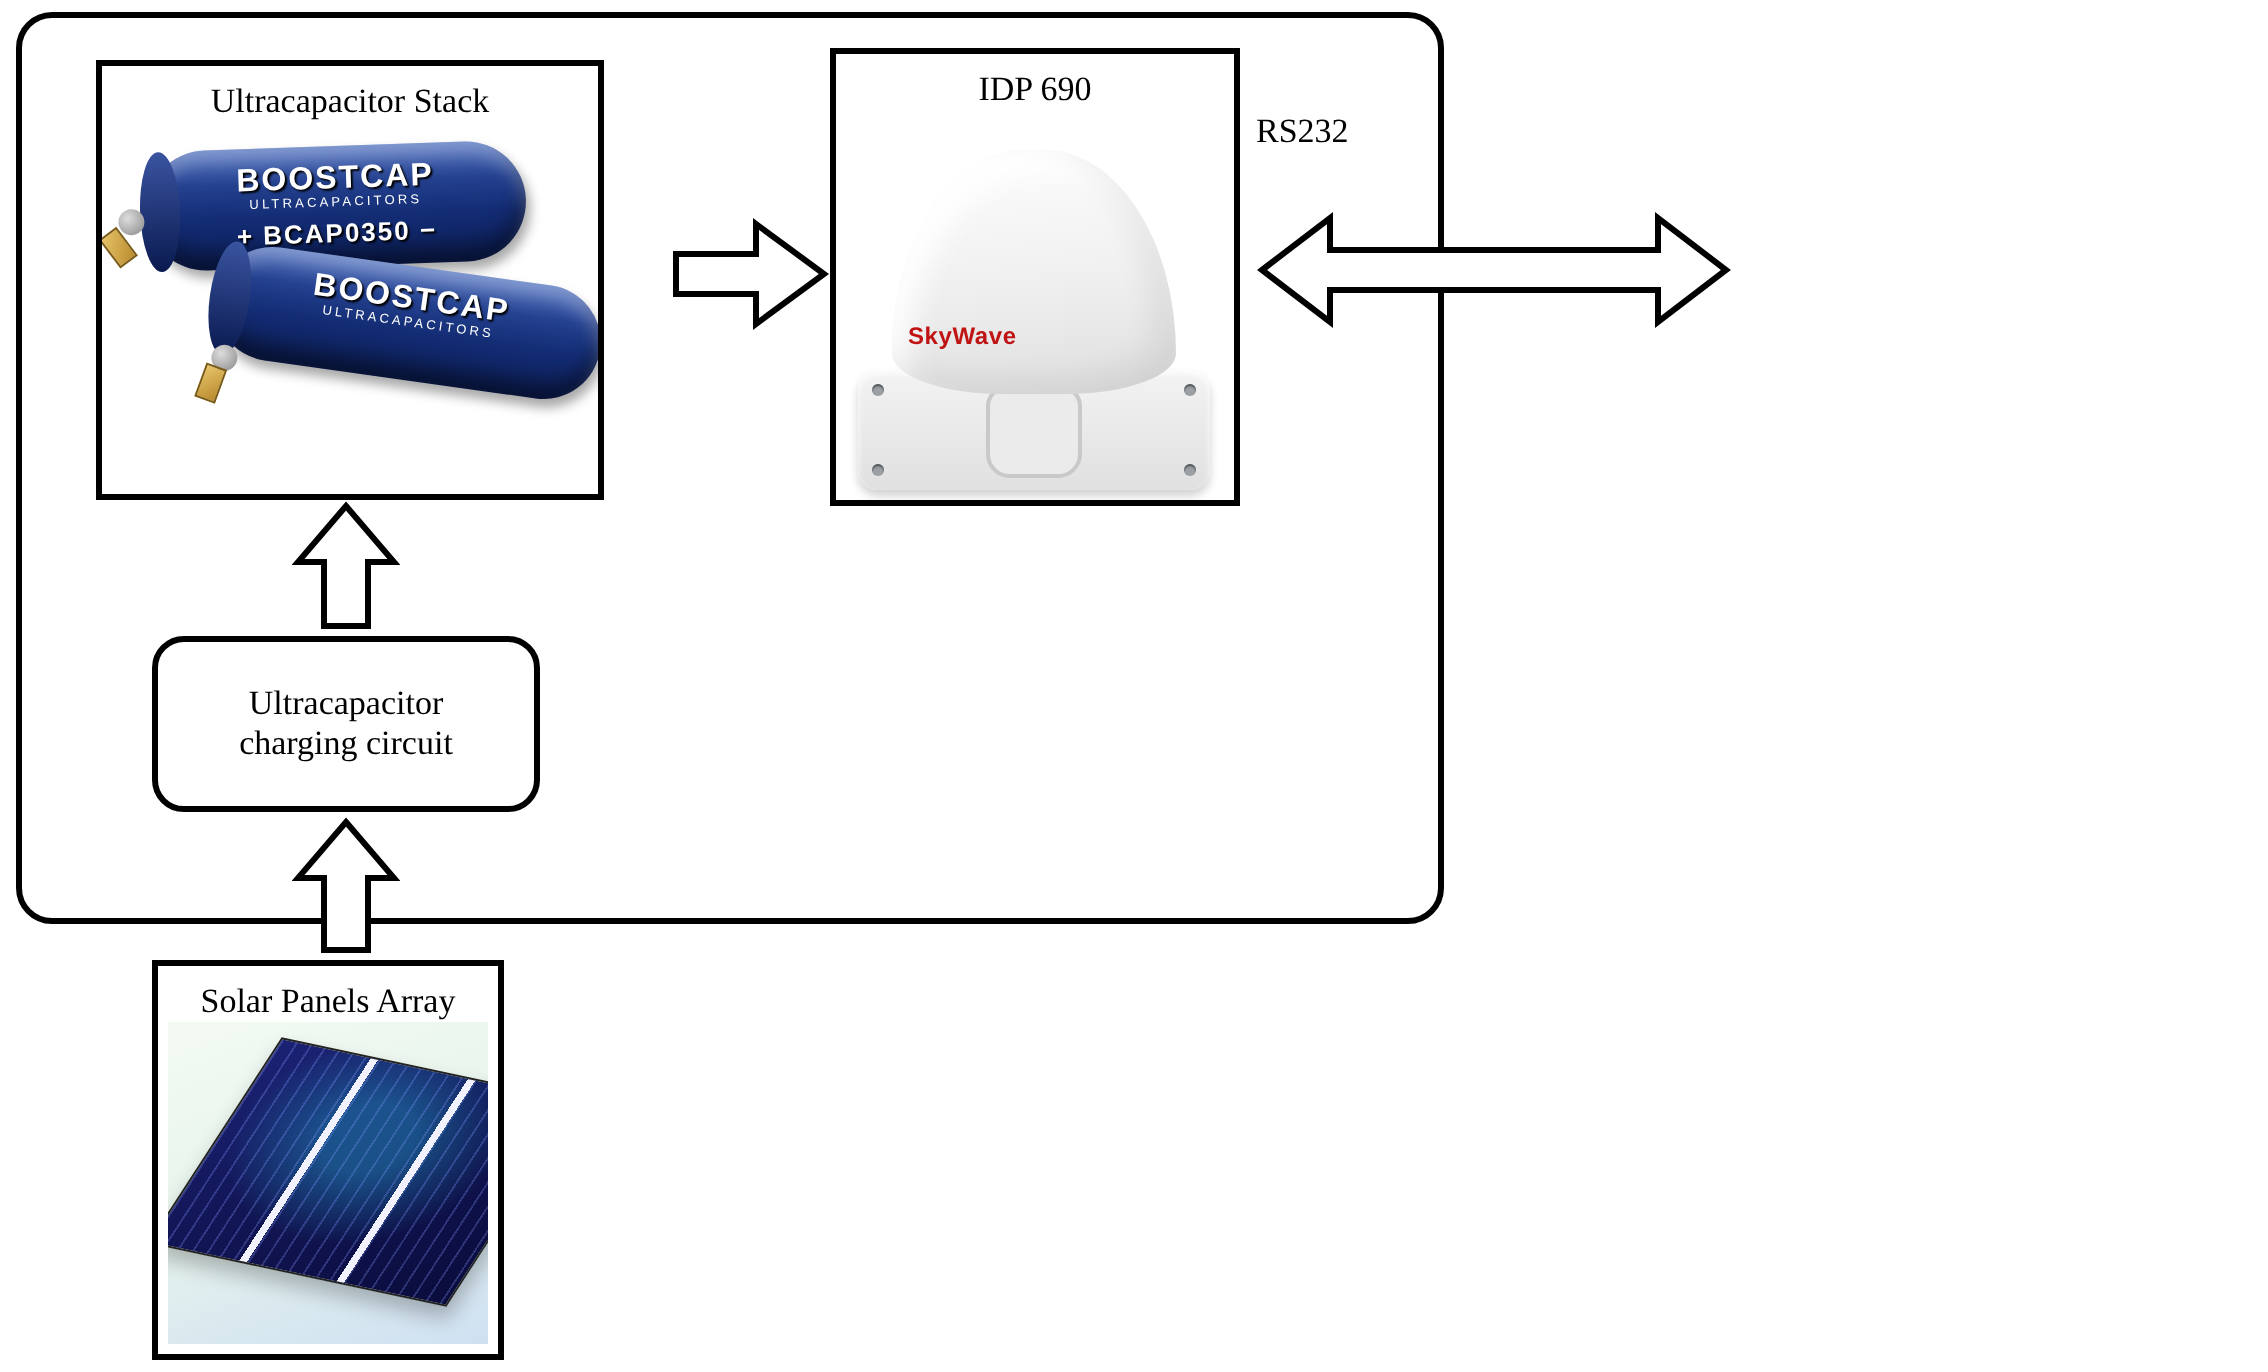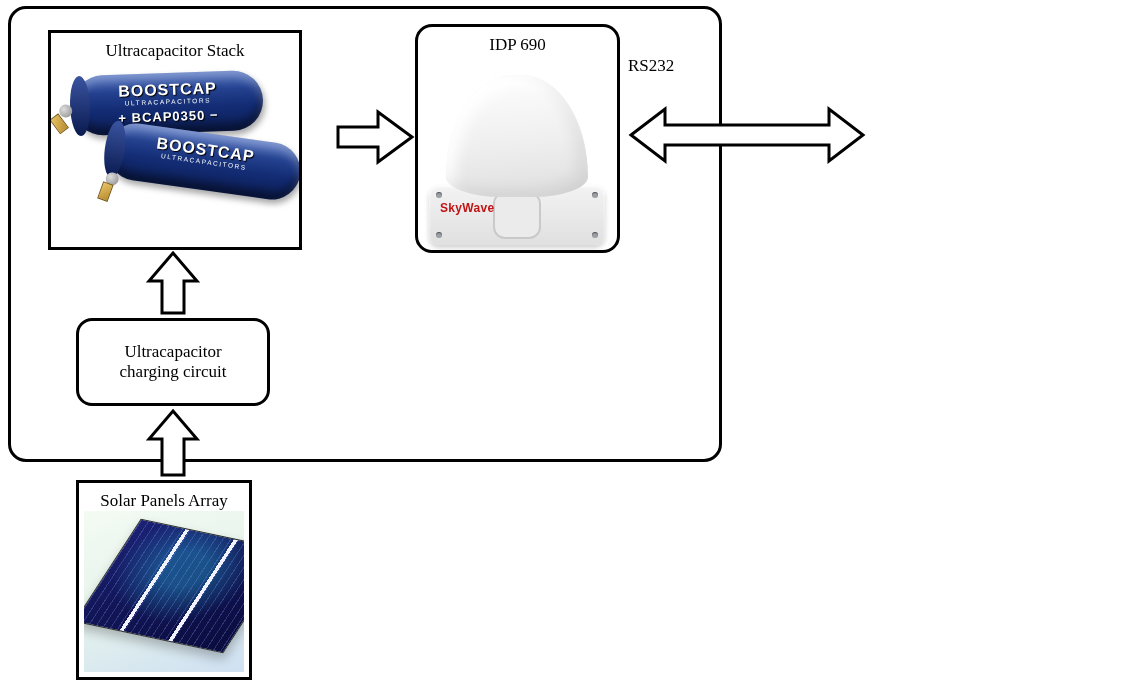--- a/index.html
+++ b/index.html
@@ -32,35 +32,35 @@
                 letter-spacing:1px; padding-top:3px; text-shadow:1px 1px 1px #000; }
   .terminal { position:absolute; width:13px; height:13px; border-radius:50%;
               background:radial-gradient(circle at 35% 35%, #ddd, #888); }
   .t1 { left:-14px; top:28px; }
   .t2 { left:2px;  bottom:-8px; }
   .gold-tab { position:absolute; width:11px; height:18px; background:linear-gradient(135deg,#e8c468,#b98a2e); border:1px solid #7a5a14; }
   .g1 { left:-20px; top:38px; transform:rotate(-35deg); }
   .g2 { left:-2px; bottom:-24px; transform:rotate(12deg); }
 
   
-  .idp-box { left:415px; top:24px; width:205px; height:229px;border-radius:17px; }
+  .idp-box { left:415px; top:24px; width:205px; height:229px; }
   .skywave-img { position:absolute; left:0; top:30px; right:0; bottom:0; }
   .dome { position:absolute; left:28px; top:18px; width:142px; height:122px;
           border-radius:50% 50% 42% 42% / 90% 90% 18% 18%;
           background:linear-gradient(175deg,#fcfcfc 8%,#efefef 55%,#e1e1e1 92%);
           box-shadow:inset -10px -6px 16px rgba(0,0,0,.07), inset 8px 10px 14px rgba(255,255,255,.9); }
   .dev-base { position:absolute; left:11px; top:128px; width:176px; height:60px; border-radius:10px;
               background:linear-gradient(180deg,#f3f3f3,#e0e0e0);
               box-shadow:0 3px 5px rgba(0,0,0,.18), inset 0 2px 3px rgba(255,255,255,.9); }
   .screw { position:absolute; width:6px; height:6px; border-radius:50%; background:#9aa0a6; box-shadow:inset 0 1px 1px rgba(0,0,0,.5); }
   .s1{left:7px;top:7px;} .s2{right:7px;top:7px;} .s3{left:7px;bottom:7px;} .s4{right:7px;bottom:7px;}
   .door { position:absolute; left:64px; top:8px; width:48px; height:46px;
           border:2px solid #c9c9c9; border-radius:10px 10px 12px 12px; background:#ebebeb; }
-  .skywave-logo { position:absolute; left:22px; top:104px; font-family:"Liberation Sans", sans-serif;
-                  font-weight:bold; font-size:12px; color:#c01414; letter-spacing:.3px;margin-top:40px; }
+  .skywave-logo { position:absolute; left:36px; top:104px; font-family:"Liberation Sans", sans-serif;
+                  font-weight:bold; font-size:12px; color:#c01414; letter-spacing:.3px; }
 
   
   .mesemar-box { left:869px; top:28px; width:259px; height:194px; border-radius:16px;
                  display:flex; align-items:center; justify-content:center; }
   .mesemar-box .title { padding:0; }
 
   
   .charge-box { left:76px; top:318px; width:194px; height:88px; border-radius:16px;
                 display:flex; align-items:center; justify-content:center; }
   .charge-box .title { padding:0; width:150px; }

